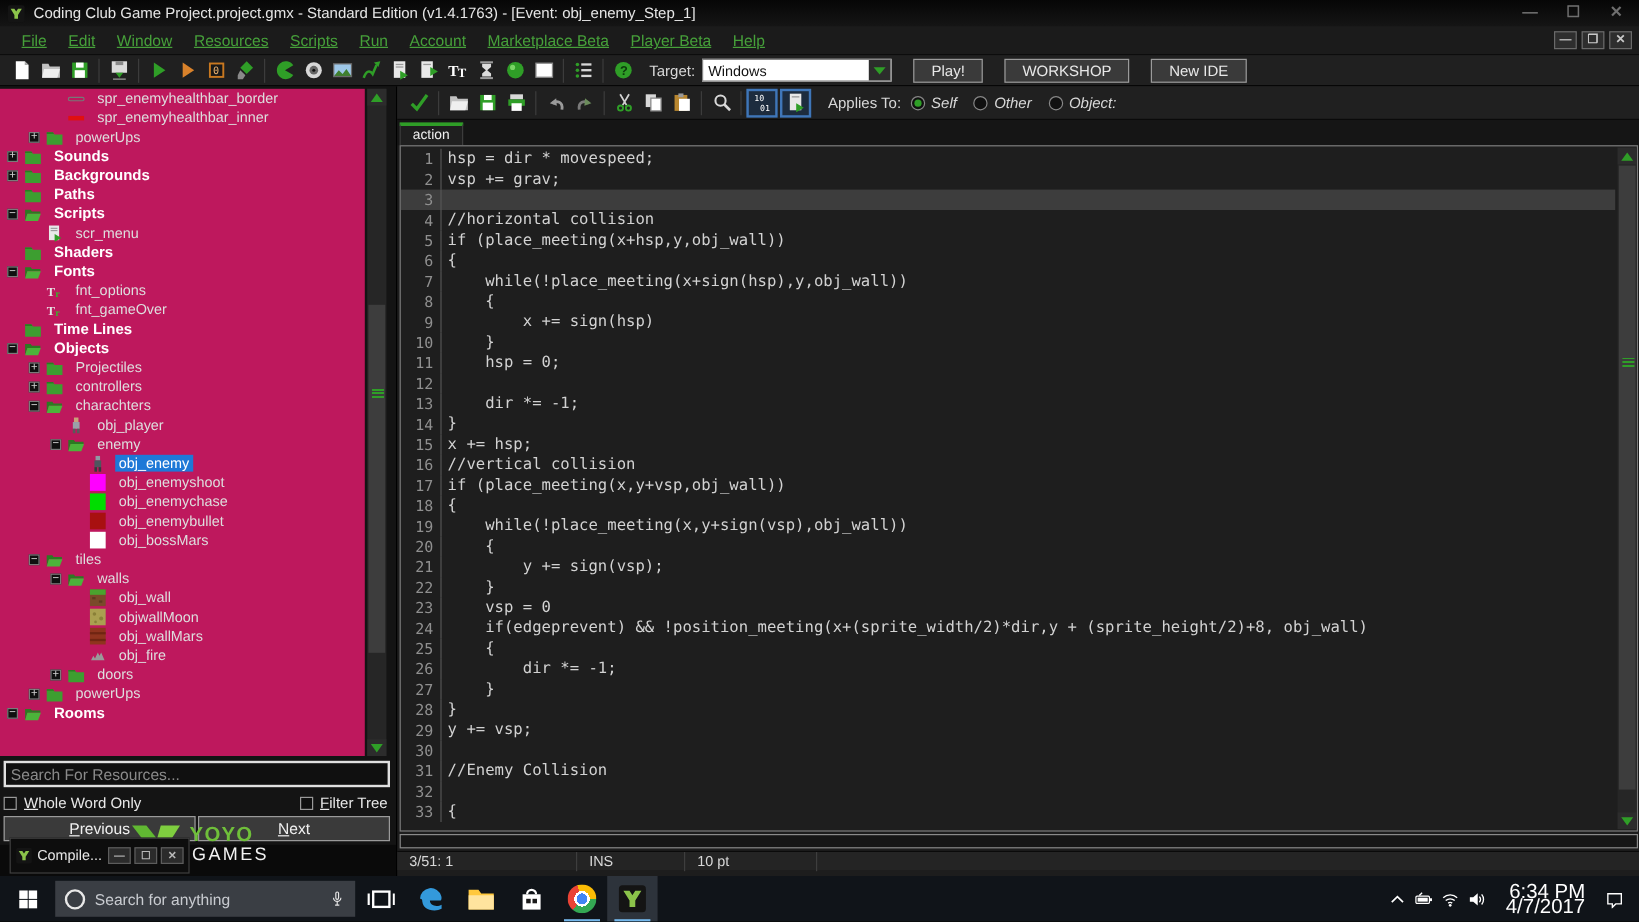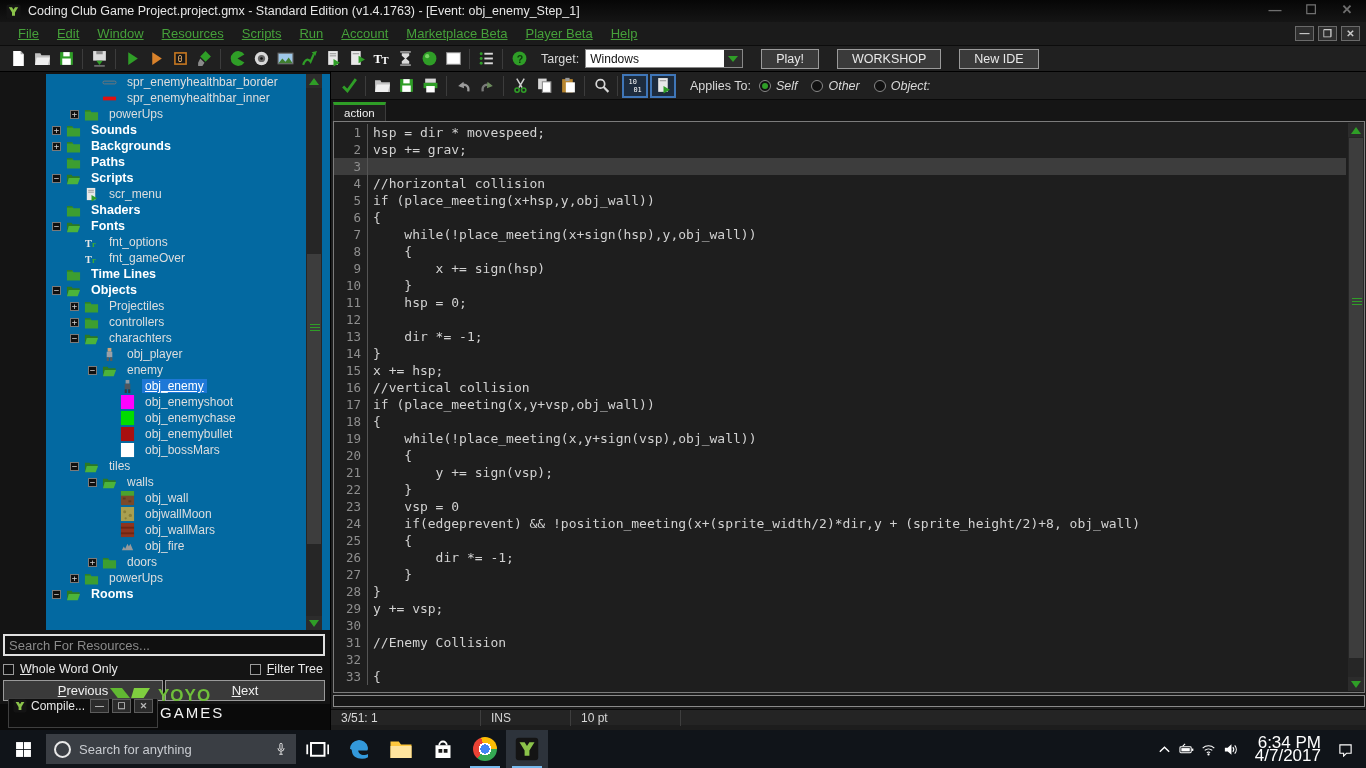--- a/index.html
+++ b/index.html
@@ -32,30 +32,30 @@
   #target-label { color:#d8d8d8; font-size:12.5px; margin:0 6px 0 10px; }
   #target-combo { width:158px; height:19px; background:#fff; border:1px solid #888; display:flex; align-items:center; }
   #target-combo .val { flex:1; color:#111; font-size:12px; padding-left:4px; }
   #target-combo .arrow { width:18px; height:17px; background:#2c2c2c; display:flex; align-items:center; justify-content:center; }
   #target-combo .arrow i { border:5px solid transparent; border-top:6px solid #2f9e27; margin-top:5px; }
   .tb-btn { height:20px; background:#3a3a3a; border:1px solid #9a9a9a; color:#e8e8e8; font-size:12.5px;
     display:inline-flex; align-items:center; justify-content:center; padding:0 14px; margin-left:18px; }
 
   
   #leftpanel { position:absolute; left:0; top:72px; width:330px; height:658px; background:#141414; }
-  #tree { position:absolute; left:0; top:2px; width:304px; height:556px; overflow:hidden; background:#0369a1;margin-left:46px; }
+  #tree { position:absolute; left:0; top:2px; width:304px; height:556px; overflow:hidden; background:#be185d; }
   .tree-row { height:16px; display:flex; align-items:center; white-space:nowrap; }
   .tg { width:9px; height:9px; border:1px solid #7a7a7a; background:#101010; color:#cfcfcf; font-size:9px;
     line-height:7px; text-align:center; margin-right:5px; flex:none; font-family:"DejaVu Sans Mono",monospace; }
   .tg.none { visibility:hidden; }
   .tree-ico { width:16px; height:15px; margin-right:6px; flex:none; display:inline-flex; align-items:center; }
   .tree-ico svg { width:15px; height:15px; }
   .tree-label { color:#dedede; font-size:12px; padding:0 3px; }
   .tree-label.bold { color:#fff; font-weight:bold; font-size:12.5px; }
-  .tree-label.sel { background:#1e78d7; color:#fff;text-decoration:underline; }
+  .tree-label.sel { background:#1e78d7; color:#fff; }
   .vscroll { position:absolute; background:#262626; }
   .vs-arrow { position:absolute; left:0; width:16px; height:14px; background:#2c2c2c; display:flex; align-items:center; justify-content:center; }
   .vs-arrow i { border:5px solid transparent; }
   .vs-arrow.up i { border-bottom:7px solid #2f9e27; margin-top:-5px; }
   .vs-arrow.down i { border-top:7px solid #2f9e27; margin-bottom:-5px; }
   .vs-thumb { position:absolute; left:1px; width:14px; background:#3d3d3d; }
   .vs-grip { position:absolute; left:3px; width:10px; height:8px;
     background:repeating-linear-gradient(#2f9e27 0 1.5px, transparent 1.5px 3px); }
   #tree-scroll { left:306px; top:2px; width:16px; height:556px; }
   #search-box { position:absolute; left:3px; top:562px; width:322px; height:22px; background:#101010;
@@ -69,21 +69,21 @@
   .nav-btn { flex:1; background:#3a3a3a; border:1px solid #9a9a9a; color:#f0f0f0; font-size:13px;
     display:flex; align-items:center; justify-content:center; }
   #logo-area { position:absolute; left:0; top:632px; width:330px; height:26px; background:#0a0a0a; }
   #yoyo-logo { position:absolute; left:108px; top:610px; width:160px; height:46px; }
   #yoyo-logo .mark { position:absolute; left:0; top:4px; width:44px; height:26px; }
   #yoyo-logo .l1 { position:absolute; left:50px; top:4px; color:#6fbf3a; font-size:17px; font-weight:bold; letter-spacing:1px; }
   #yoyo-logo .l2 { position:absolute; left:52px; top:22px; color:#f2f2f2; font-size:15px; letter-spacing:2px; }
 
   
   #compile-win { position:absolute; left:8px; top:698px; width:150px; height:30px; background:#0d0d0d;
-    border:1px solid #3f3f3f; display:flex; padding:0 4px; z-index:5; }
+    border:1px solid #3f3f3f; display:flex; align-items:center; padding:0 4px; z-index:5; }
   #compile-win .app-ico { width:14px; height:14px; margin-right:4px; }
   #compile-win .c-title { color:#e8e8e8; font-size:12px; flex:1; }
   #compile-win .c-btn { width:19px; height:14px; background:#2b2b2b; border:1px solid #5c5c5c; color:#b9b9b9;
     font-size:9px; line-height:12px; text-align:center; margin-left:3px; font-weight:bold; }
 
   
   #editor { position:absolute; left:330px; top:72px; width:1036px; height:658px; background:#1d1d1d; border-left:1px solid #000; }
   #ed-toolbar { position:absolute; left:0; top:0; width:1036px; height:28px; background:#202020;
     border-bottom:1px solid #0a0a0a; display:flex; align-items:center; padding-left:6px; }
   .tbi.toggle { border:2px solid #3f76b8; background:#1d2c3e; width:26px; height:24px; margin-right:2px; }

